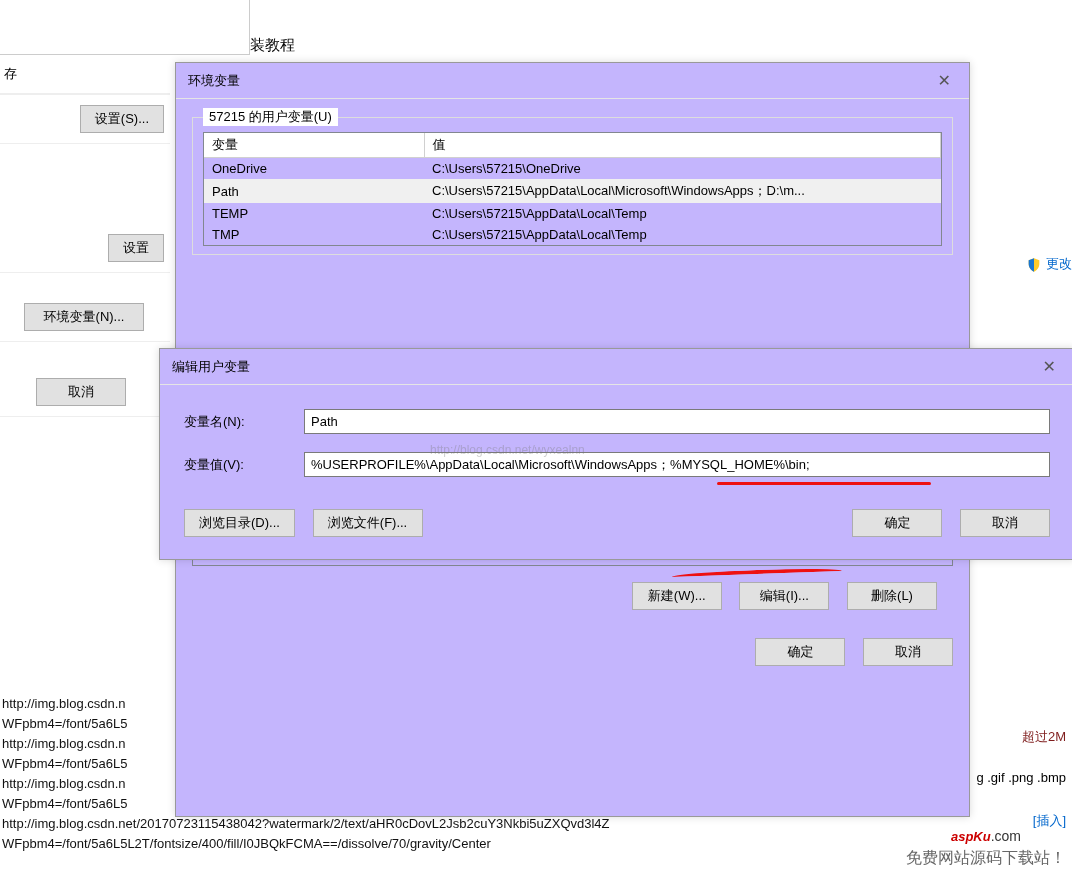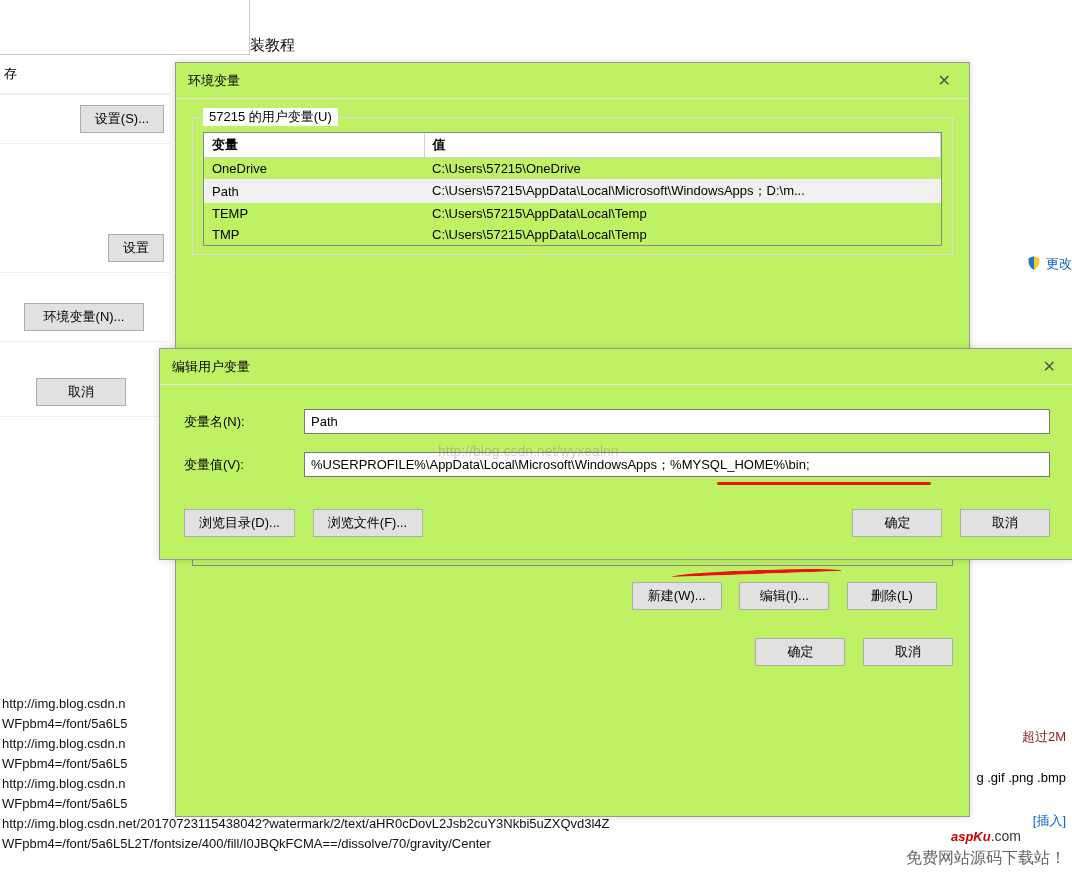--- a/index.html
+++ b/index.html
@@ -8,31 +8,31 @@
 .bg-layer { position: absolute; background: #fff; }
 .btn { background: #e1e1e1; border: 1px solid #adadad; padding: 4px 14px; cursor: pointer; text-align: center; display: inline-block; }
 
 
 .frag-top { left:0; top:0; width:250px; height:55px; border-right:1px solid #ccc; border-bottom:1px solid #ccc; }
 .win-title-bg { position:absolute; left:250px; top:36px; font-size:15px; }
 .left-col { position:absolute; left:0; top:55px; width:170px; }
 .left-item { padding:10px 6px; border-bottom:1px solid #eee; text-align:right; }
 
 
-.dlg { position:absolute; background:#bef264; border:1px solid #999; box-shadow:0 0 8px rgba(0,0,0,.15); }
+.dlg { position:absolute; background:#c4b5fd; border:1px solid #999; box-shadow:0 0 8px rgba(0,0,0,.15); }
 
 
 .env-dlg { left:175px; top:62px; width:795px; height:755px; }
 .env-title { padding:8px 12px; display:flex; justify-content:space-between; align-items:center; border-bottom:1px solid #e5e5e5; }
 .close-x { font-size:16px; color:#555; cursor:pointer; padding:0 6px; }
 .groupbox { margin:18px 16px 6px 16px; border:1px solid #ddd; padding:14px 10px 8px 10px; position:relative; }
 .gb-title { position:absolute; top:-10px; left:10px; background:#fff; padding:0 6px; }
 .var-table-wrap { border:1px solid #828790; max-height:190px; overflow:hidden; }
 .var-table { width:100%; border-collapse:collapse; }
-.var-table th { text-align:left; font-weight:bold; padding:3px 8px; border-right:1px solid #d0d0d0; border-bottom:1px solid #d0d0d0; background:#fff; }
+.var-table th { text-align:left; font-weight:normal; padding:3px 8px; border-right:1px solid #d0d0d0; border-bottom:1px solid #d0d0d0; background:#fff; }
 .var-table td { padding:3px 8px; white-space:nowrap; overflow:hidden;margin-left:37px; }
 .var-table tr.sel td { background:#f0f0f0; }
 .sys-table-wrap { border:1px solid #828790; height:125px; overflow:hidden; }
 .btn-row { text-align:right; padding:16px 16px 4px 0; }
 .btn-row .btn { min-width:90px; margin-left:14px; }
 
 
 .edit-dlg { left:159px; top:348px; width:916px; height:212px; }
 .edit-body { padding:24px 24px 14px 24px; }
 .edit-row { display:flex; align-items:center; margin-bottom:18px; }
@@ -40,30 +40,30 @@
 .edit-row input { flex:1; border:1px solid #7a7a7a; padding:4px 6px; font-size:13px; }
 .edit-btns { display:flex; justify-content:space-between; padding:0 24px 12px 24px; }
 .edit-btns .left-btns .btn { margin-right:14px; min-width:110px; }
 .edit-btns .right-btns .btn { margin-left:14px; min-width:90px; }
 
 
 .red-under { position:absolute; border-bottom:3px solid #e11; border-radius:2px; }
 .red-stroke { position:absolute; height:8px; border-top:4px solid #e11; border-radius:50%; transform:rotate(-2deg); }
 
 
-.right-link { position:absolute; right:0; color:#0066cc; display:flex; align-items:flex-start; gap:4px; font-size:13px; }
+.right-link { position:absolute; right:0; color:#0066cc; display:flex; align-items:flex-end; gap:4px; font-size:13px; }
 .shield { width:16px; height:16px; }
 .bottom-text { position:absolute; left:0; top:690px; width:100%; padding:4px 2px; line-height:20px; font-size:13px; color:#111; }
 .bottom-text .hdr { font-weight:bold; }
 .bottom-right { position:absolute; right:6px; bottom:6px; text-align:center; }
 .aspku { font-family: Arial; font-weight:bold; font-style:italic; font-size:28px; color:#c00; }
 .aspku .com { font-size:14px; font-style:normal; font-weight:normal; color:#333; }
 .aspku-sub { font-size:16px; color:#666; }
 
-.watermark { position:absolute; color:rgba(120,120,120,.35); font-size:14px; pointer-events:none;margin-left:8px; }
+.watermark { position:absolute; color:rgba(120,120,120,.35); font-size:12px; pointer-events:none; }
 </style>
 </head>
 <body>
 
 <div class="bg-layer frag-top"></div>
 <div class="win-title-bg">装教程</div>
 
 <div class="left-col">
   <div class="left-item" style="text-align:left;padding-left:4px;">存</div>
   <div class="left-item" style="border-top:1px solid #eee;">

